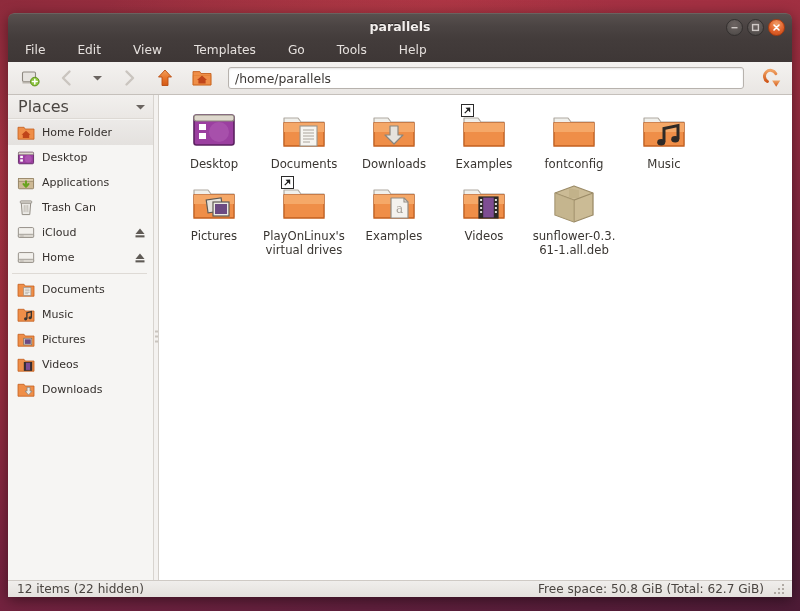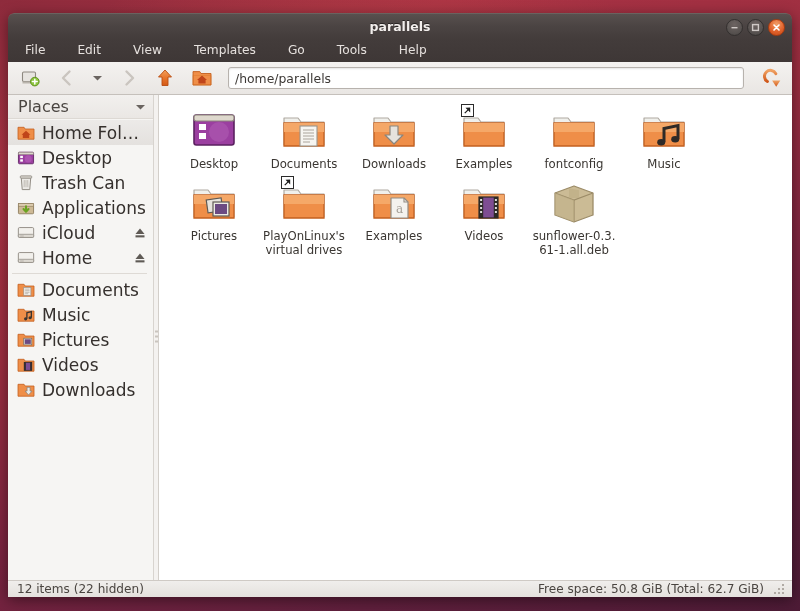--- a/index.html
+++ b/index.html
@@ -125,21 +125,21 @@
     padding: 0 7px 0 10px;
     background: linear-gradient(to bottom, #f2f0ee, #eae7e4);
     border-bottom: 1px solid #ddd9d4;
     font-size: 16px; color: #4a4541;
   }
   .places-head .lbl { flex: 1 1 auto; }
   .places-list { flex: 1 1 auto; padding-top: 1px; overflow: hidden; }
   .place {
     height: 25px; display: flex; align-items: center;
     padding-left: 8px; padding-right: 6px;
-    font-size: 17px; color: #35302d;
+    font-size: 11px; color: #35302d;
     cursor: pointer; white-space: nowrap;
   }
   .place.selected { background: linear-gradient(to bottom,#eceae8,#e4e1de); }
   .place .pic { width: 20px; height: 18px; flex: 0 0 20px; margin-right: 6px;
                 display: flex; align-items: center; justify-content: center; }
   .place .ptxt { flex: 1 1 auto; overflow: hidden; text-overflow: ellipsis; }
   .place .eject { width: 14px; flex: 0 0 14px; display: flex; align-items: center; justify-content: center; }
   .place-sep { height: 1px; background: #dedad5; margin: 3px 6px 3px 4px; }
 
   
@@ -333,38 +333,38 @@
               <rect x="3.5" y="6.5" width="3" height="2.6" fill="#fff"></rect>
               <rect x="3.5" y="10.5" width="3" height="2.6" fill="#fff"></rect>
               <circle cx="12.5" cy="10" r="4" fill="#b862bb" opacity="0.6"></circle>
             </svg>
           </span>
           <span class="ptxt">Desktop</span>
         </div>
 
         <div class="place">
           <span class="pic">
+            <svg width="18" height="16" viewBox="0 0 20 18">
+              <rect x="1.5" y="4" width="17" height="11.5" rx="1" fill="#cdb995" stroke="#8d7c5d" stroke-width="1"></rect>
+              <rect x="1.5" y="4" width="17" height="3" fill="#ddcdb0" stroke="#8d7c5d" stroke-width="0.7"></rect>
+              <path d="M10 7 L10 11.5 M7.2 10.2 L10 13.2 L12.8 10.2" fill="none" stroke="#6aa320" stroke-width="2.3" stroke-linecap="round" stroke-linejoin="round"></path>
+            </svg>
+          </span>
+          <span class="ptxt">Applications</span>
+        </div>
+
+        <div class="place">
+          <span class="pic">
             <svg width="16" height="17" viewBox="0 0 16 18">
               <path d="M3 4 L13 4 L12 16.5 L4 16.5 Z" fill="#eceae6" stroke="#8d8880" stroke-width="1"></path>
               <rect x="2" y="2" width="12" height="2.4" rx="0.7" fill="#dedad4" stroke="#8d8880" stroke-width="0.9"></rect>
               <path d="M6.2 6.5 L6 14 M8 6.5 L8 14 M9.8 6.5 L10 14" stroke="#b8b3ab" stroke-width="0.9"></path>
             </svg>
           </span>
           <span class="ptxt">Trash Can</span>
-        </div>
-
-        <div class="place">
-          <span class="pic">
-            <svg width="18" height="16" viewBox="0 0 20 18">
-              <rect x="1.5" y="4" width="17" height="11.5" rx="1" fill="#cdb995" stroke="#8d7c5d" stroke-width="1"></rect>
-              <rect x="1.5" y="4" width="17" height="3" fill="#ddcdb0" stroke="#8d7c5d" stroke-width="0.7"></rect>
-              <path d="M10 7 L10 11.5 M7.2 10.2 L10 13.2 L12.8 10.2" fill="none" stroke="#6aa320" stroke-width="2.3" stroke-linecap="round" stroke-linejoin="round"></path>
-            </svg>
-          </span>
-          <span class="ptxt">Applications</span>
         </div>
 
         <div class="place">
           <span class="pic">
             <svg width="18" height="15" viewBox="0 0 20 16">
               <rect x="1.5" y="2.5" width="17" height="11" rx="1.4" fill="#f2f0ec" stroke="#8d8880" stroke-width="1"></rect>
               <rect x="1.5" y="10" width="17" height="3.5" rx="1.2" fill="#ddd9d2" stroke="#8d8880" stroke-width="0.8"></rect>
               <rect x="3.5" y="11.4" width="4" height="1" fill="#b3aea6"></rect>
             </svg>
           </span>

